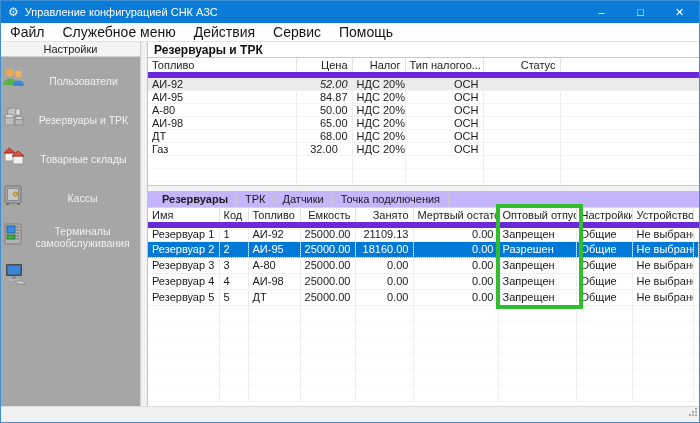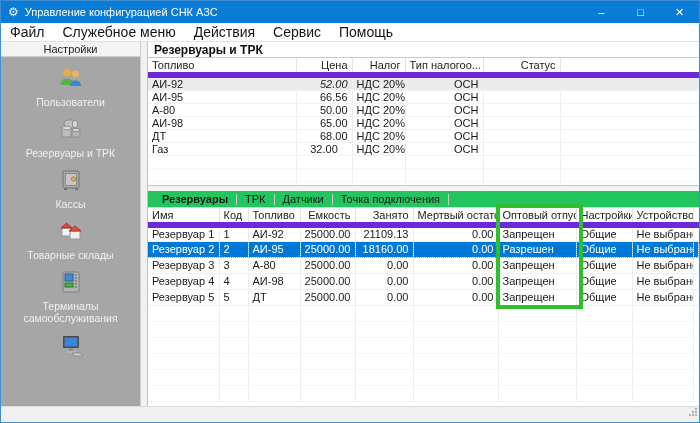--- a/index.html
+++ b/index.html
@@ -24,35 +24,35 @@
     display:flex; align-items:center; font-size:14px; color:#151515; }
   .menu-item { padding:0 9px; height:100%; display:flex; align-items:center; cursor:default; }
 
   
   .content { flex:1; display:flex; min-height:0; }
 
   .sidebar { flex:0 0 139px; background:#a6a6a6; display:flex;
     flex-direction:column; overflow:hidden; }
   .sidebar-header { flex:0 0 15px; background:#f4f4f4; border-bottom:1px solid #cfcfcf;
     font-size:11px; color:#222; text-align:center; line-height:14px; }
-  .side-item { display:flex; flex-direction:column; align-items:center;
+  .side-item { display:flex; flex-direction:row; align-items:center;
     margin-top:9px; cursor:default; }
   .side-item svg { margin-bottom:2px; }
   .side-label { color:#f0f0f0; font-size:10.5px; line-height:12px;
     text-align:center; width:126px; }
   .side-scroll { flex:0 0 8px; background:#f1f1f1;
     border-left:1px solid #cfcfcf; border-right:1px solid #c3c3c3; }
 
   .main { flex:1; background:#fff; display:flex; flex-direction:column; min-width:0; }
   .main-title { flex:0 0 16px; font-size:12px; font-weight:bold; color:#101010;
     padding:0 6px; border-bottom:1px solid #c9c9c9; display:flex; align-items:center; }
 
   .fuel-table { flex:0 0 128px; overflow:hidden; border-bottom:1px solid #c9c9c9; }
   .hsplit { flex:0 0 5px; background:#f3f3f3; }
-  .tabstrip { flex:0 0 17px; border-bottom:1px solid #d8d8d8; background:#22c55e;
+  .tabstrip { flex:0 0 17px; border-bottom:1px solid #d8d8d8; background:#c4b5fd;
     display:flex; align-items:center; font-size:11px; color:#1a1a1a; padding-left:7px; }
   .tab { padding:1px 7px 2px; cursor:default; white-space:nowrap; }
   .tab.active { font-weight:bold; }
   .tab-divider { width:1px; height:11px; background:#c9c9c9; margin:0 1px; }
   .tanks-table { flex:1; overflow:hidden; }
 
   
   table { border-collapse:collapse; table-layout:fixed; width:100%;
     font-size:11px; color:#1a1a1a; }
   th { font-weight:normal; height:17px; padding:0 4px; background:#fff; color:#222;
@@ -126,41 +126,41 @@
             <ellipse cx="8.5" cy="11" rx="4.5" ry="1.9" fill="#dcdcdc" stroke="#8e8e8e"></ellipse>
             <rect x="14" y="13" width="8" height="7" fill="#b5b5b5" stroke="#8e8e8e"></rect>
             <ellipse cx="18" cy="13" rx="4" ry="1.7" fill="#d5d5d5" stroke="#8e8e8e"></ellipse>
           </svg>
         </span>
         <span class="side-label">Резервуары и ТРК</span>
       </div>
 
       <div class="side-item">
         <span>
+          <svg width="26" height="24" viewBox="0 0 26 24">
+            <rect x="4" y="9" width="9" height="8" fill="#f4f4f4" stroke="#999999"></rect>
+            <path d="M3 9 L8.5 4 L14 9 z" fill="#d84b3c" stroke="#a23327"></path>
+            <rect x="12" y="12" width="10" height="8" fill="#efefef" stroke="#999999"></rect>
+            <path d="M11 12 L17 7 L23 12 z" fill="#e0543f" stroke="#a23327"></path>
+          </svg>
+        </span>
+        <span class="side-label">Товарные склады</span>
+      </div>
+
+      <div class="side-item">
+        <span>
           <svg width="24" height="24" viewBox="0 0 24 24">
             <rect x="4" y="3" width="16" height="17" rx="1.5" fill="#a8a8a8" stroke="#707070"></rect>
             <rect x="6.5" y="5.5" width="11" height="12" fill="#c6c6c6" stroke="#8a8a8a"></rect>
             <circle cx="14.5" cy="11" r="2" fill="#e7c33b" stroke="#9a7d1d"></circle>
             <rect x="5" y="20" width="3" height="2" fill="#707070"></rect>
             <rect x="16" y="20" width="3" height="2" fill="#707070"></rect>
           </svg>
         </span>
         <span class="side-label">Кассы</span>
-      </div>
-
-      <div class="side-item">
-        <span>
-          <svg width="26" height="24" viewBox="0 0 26 24">
-            <rect x="4" y="9" width="9" height="8" fill="#f4f4f4" stroke="#999999"></rect>
-            <path d="M3 9 L8.5 4 L14 9 z" fill="#d84b3c" stroke="#a23327"></path>
-            <rect x="12" y="12" width="10" height="8" fill="#efefef" stroke="#999999"></rect>
-            <path d="M11 12 L17 7 L23 12 z" fill="#e0543f" stroke="#a23327"></path>
-          </svg>
-        </span>
-        <span class="side-label">Товарные склады</span>
       </div>
 
       <div class="side-item">
         <span>
           <svg width="24" height="24" viewBox="0 0 24 24">
             <rect x="4" y="2" width="16" height="20" rx="1" fill="#b3b3b3" stroke="#7d7d7d"></rect>
             <rect x="6" y="4" width="8" height="7" fill="#3c8ddc" stroke="#2a5f97"></rect>
             <rect x="6" y="13" width="8" height="4" fill="#43b049" stroke="#2c7a31"></rect>
             <rect x="15.5" y="4" width="2.5" height="2" fill="#8d8d8d"></rect>
             <rect x="15.5" y="7" width="2.5" height="2" fill="#8d8d8d"></rect>
@@ -204,21 +204,21 @@
               <tr class="row-inactive-selected">
                 <td style="text-align: left;">АИ-92</td>
                 <td style="text-align: right; font-style: italic;">52.00</td>
                 <td style="text-align: right;">НДС 20%</td>
                 <td style="text-align: right;">ОСН</td>
                 <td style="text-align: right;"></td>
                 <td class="filler"></td>
               </tr>
               <tr>
                 <td style="text-align: left;">АИ-95</td>
-                <td style="text-align: right;">66.56</td>
+                <td style="text-align: right;">84.87</td>
                 <td style="text-align: right;">НДС 20%</td>
                 <td style="text-align: right;">ОСН</td>
                 <td style="text-align: right;"></td>
                 <td class="filler"></td>
               </tr>
               <tr>
                 <td style="text-align: left;">А-80</td>
                 <td style="text-align: right;">50.00</td>
                 <td style="text-align: right;">НДС 20%</td>
                 <td style="text-align: right;">ОСН</td>

